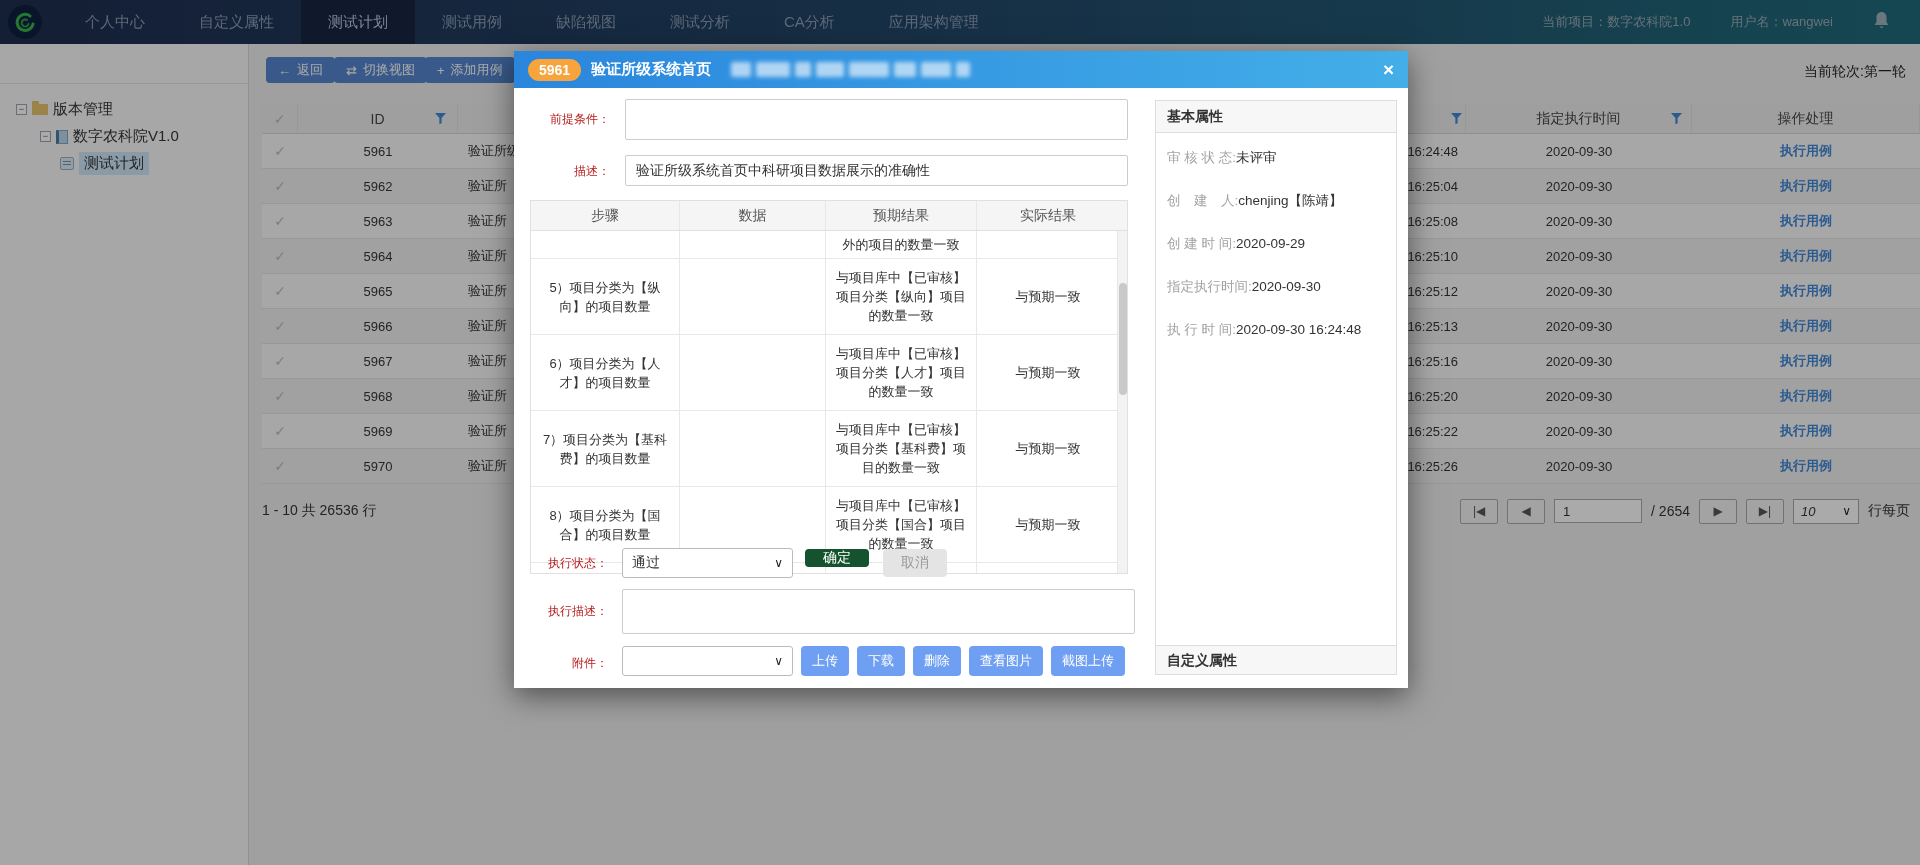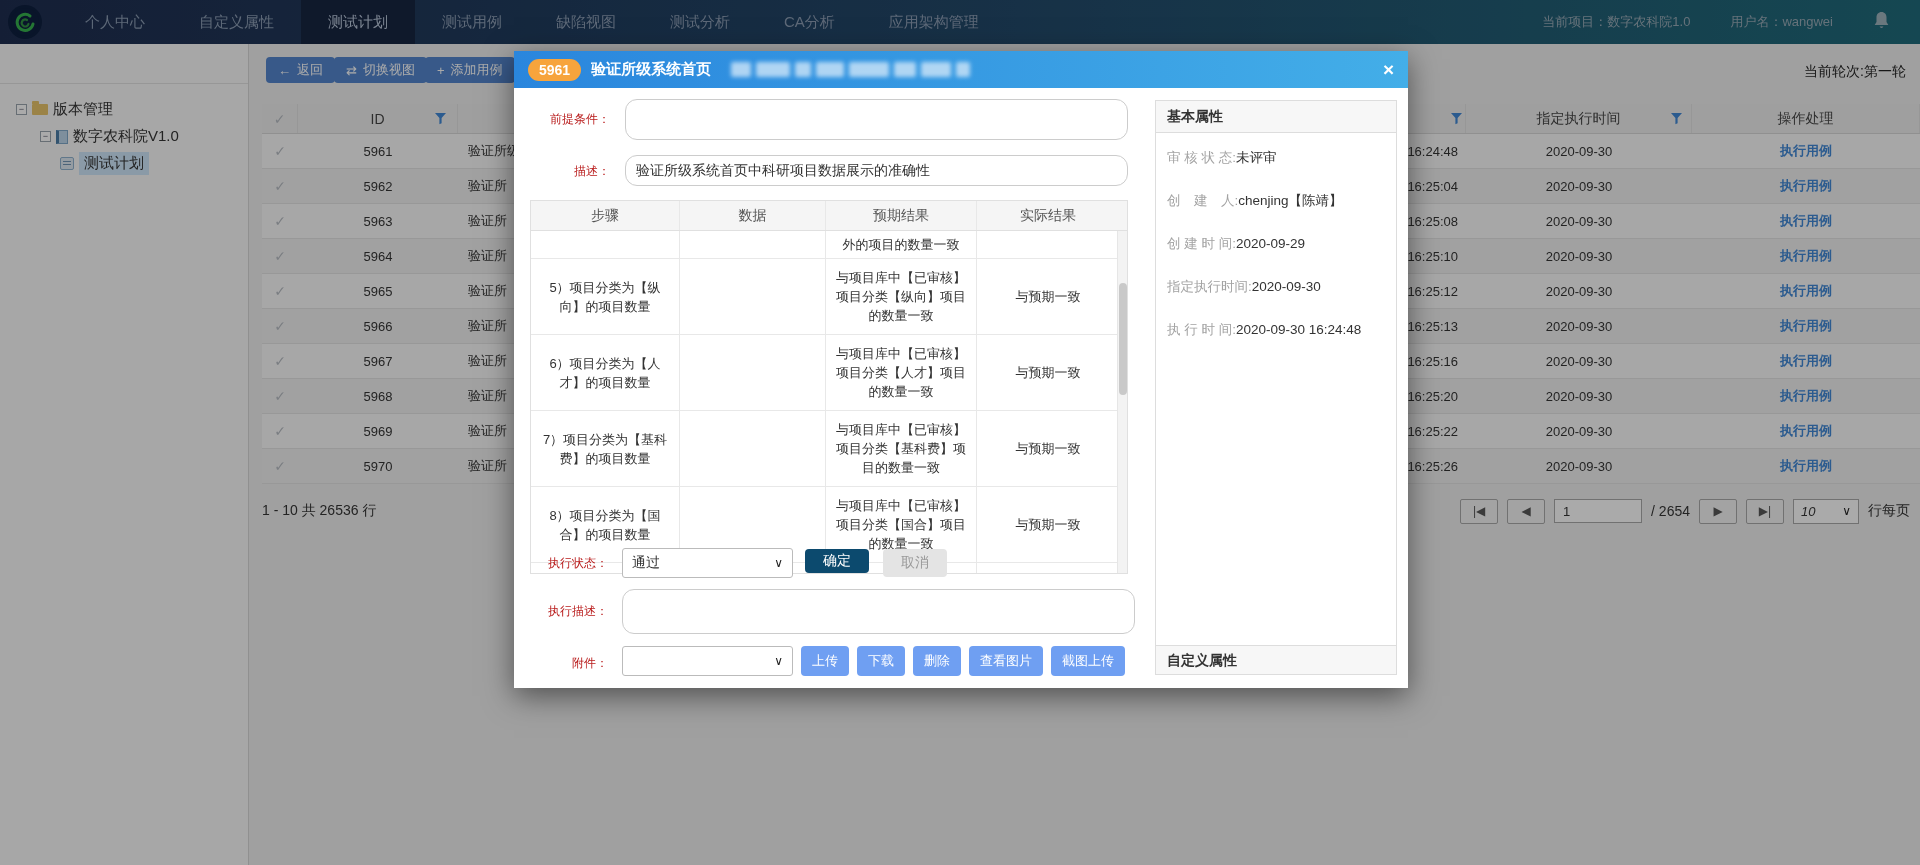--- a/index.html
+++ b/index.html
@@ -76,21 +76,21 @@
   .modal-header{height:37px;background:linear-gradient(90deg,#2a86dd,#43aee8);display:flex;
                 align-items:center;padding:0 14px;gap:10px;}
   .badge{background:#f7a43c;color:#fff;font-weight:700;font-size:14px;border-radius:12px;
          padding:3px 11px;}
   .modal-title{color:#fff;font-weight:700;font-size:15px;white-space:nowrap;}
   .redacted{display:flex;gap:5px;align-items:center;filter:blur(2px);opacity:.8;margin-left:10px;}
   .redacted span{height:15px;background:#cfe6f8;display:inline-block;border-radius:2px;}
   .close{margin-left:auto;color:#fff;font-size:19px;font-weight:700;cursor:pointer;line-height:1;}
 
   .fld-label{position:absolute;color:#b91c1c;font-size:12px;text-align:right;width:86px;}
-  .txt{position:absolute;border:1px solid #ccc;border-radius:12px;font-size:14px;
+  .txt{position:absolute;border:1px solid #ccc;border-radius:2px;font-size:14px;
        padding:0 10px;color:#333;background:#fff;font-family:inherit;}
   textarea.txt{resize:none;padding-top:6px;}
 
   .steps{position:absolute;left:16px;top:149px;width:598px;height:374px;
          border:1px solid #e0e0e0;overflow:hidden;background:#fff;}
   .steps-head{display:flex;height:30px;background:#f5f5f5;border-bottom:1px solid #e0e0e0;
               color:#555;font-size:14px;}
   .scell{display:flex;align-items:center;justify-content:center;text-align:center;
          border-right:1px solid #e8e8e8;padding:5px 7px;line-height:19px;}
   .scell:last-child{border-right:none;}
@@ -98,22 +98,22 @@
   .srow{display:flex;border-bottom:1px solid #e8e8e8;font-size:13px;color:#333;min-height:76px;}
   .srow.partial-top{min-height:28px;}
   .srow.partial-top .scell{padding:2px 7px;}
   .srow.partial-bottom{min-height:62px;border-bottom:none;}
   .steps-scroll{position:absolute;right:0;top:30px;bottom:0;width:10px;background:#f3f3f3;border-left:1px solid #e6e6e6;}
   .steps-thumb{position:absolute;left:1px;top:52px;width:8px;height:112px;background:#c9c9c9;border-radius:4px;}
 
   .select{position:absolute;border:1px solid #bbb;border-radius:3px;display:flex;align-items:center;
           justify-content:space-between;padding:0 9px;font-size:14px;color:#333;background:#fff;cursor:pointer;}
   .caret{font-size:12px;color:#222;}
-  .btn-primary{position:absolute;background:#0c4a6e;color:#fff;border:none;border-radius:4px;
-               font-size:14px;height:24px;padding:0 18px;cursor:pointer;}
+  .btn-primary{position:absolute;background:#14532d;color:#fff;border:none;border-radius:4px;
+               font-size:14px;height:18px;padding:0 18px;cursor:pointer;}
   .btn-cancel{position:absolute;background:#e4e4e4;color:#999;border:none;border-radius:4px;
               font-size:14px;height:28px;padding:0 18px;cursor:pointer;}
   .attach-btns{position:absolute;left:287px;top:595px;display:flex;gap:8px;}
   .btn-sm{background:#6f9ff2;color:#fff;border:none;border-radius:4px;height:30px;
           padding:0 11px;font-size:13px;display:flex;align-items:center;cursor:pointer;white-space:nowrap;}
 
   .props{position:absolute;left:641px;top:49px;width:242px;height:575px;border:1px solid #ddd;
          display:flex;flex-direction:column;background:#fff;}
   .props-header{height:32px;line-height:31px;padding-left:11px;background:#f7f7f7;
                 border-bottom:1px solid #ddd;font-weight:700;font-size:14px;color:#333;}

